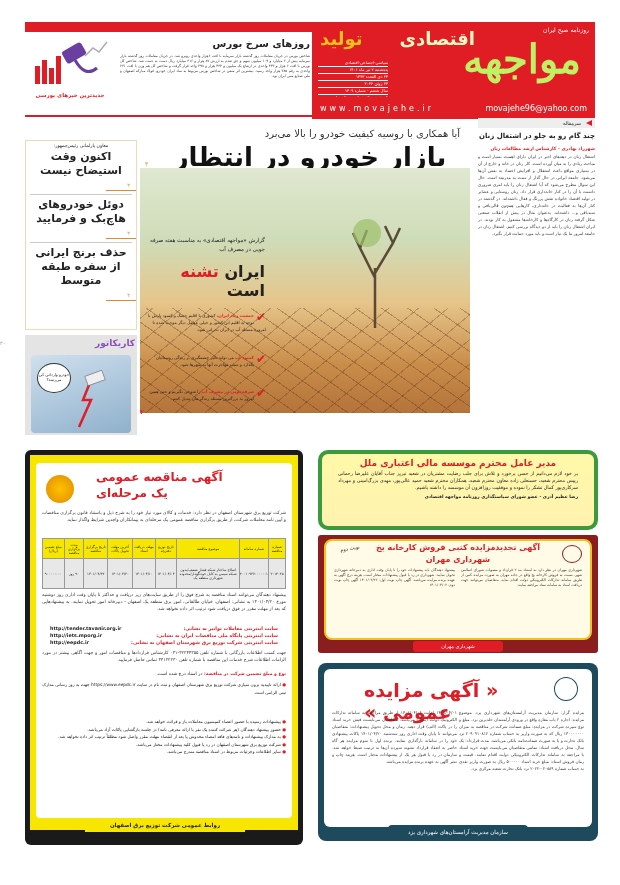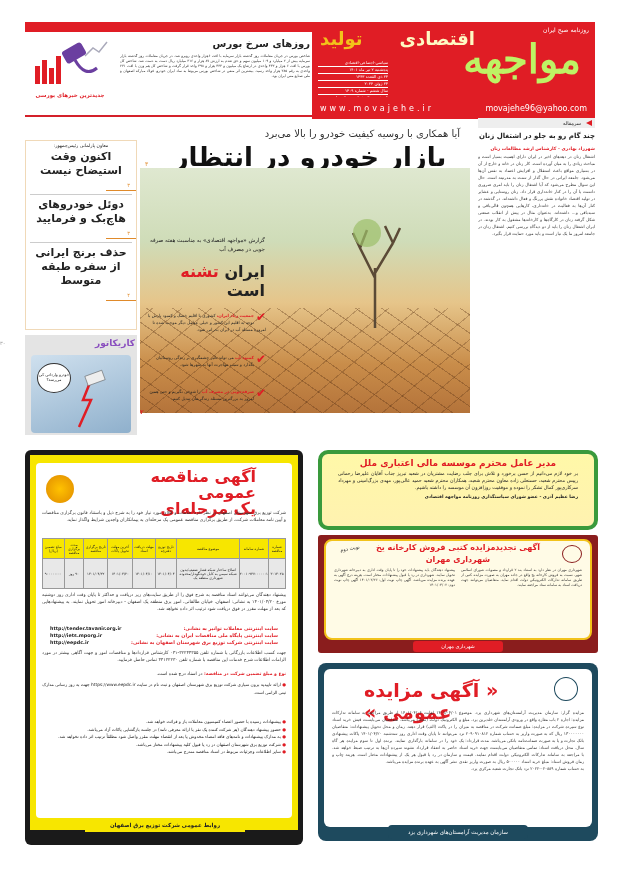--- a/index.html
+++ b/index.html
@@ -61,21 +61,21 @@
 
 .ad3{left:318px;top:663px;width:280px;height:178px;background:#1e4a5e;border-radius:8px}
 .ad3-inner{position:absolute;left:6px;top:6px;width:268px;height:158px;background:#fff;border-radius:6px}
 .ad3-title{position:absolute;left:40px;top:10px;width:180px;text-align:left;font-size:19px;font-weight:bold;color:#e01d25}
 .ad3-foot{position:absolute;left:70px;bottom:2px;width:140px;height:14px;background:#1e4a5e;color:#fff;font-size:5.5px;text-align:center;line-height:14px;border-radius:4px}
 .ad3-col{position:absolute;top:40px;width:125px;height:115px}
 
 .ad4{left:25px;top:450px;width:278px;height:395px;background:#1a1a1a;border-radius:6px}
 .ad4-inner{position:absolute;left:5px;top:5px;width:268px;height:375px;background:#f7e600}
 .ad4-white{position:absolute;left:6px;top:8px;width:256px;height:355px;background:#fff;border-radius:4px}
-.ad4-title{position:absolute;left:60px;top:6px;width:160px;font-size:16px;font-weight:bold;color:#e01d25;text-align:right;line-height:16px}
+.ad4-title{position:absolute;left:60px;top:6px;width:160px;font-size:12px;font-weight:bold;color:#e01d25;text-align:left;line-height:16px}
 .ad4-logo{position:absolute;left:10px;top:12px;width:28px;height:28px;border-radius:50%;background:radial-gradient(circle,#ffc200,#e08a00)}
 .ad4-table{position:absolute;left:6px;top:75px;width:244px;border-collapse:collapse;font-size:3.5px}
 .ad4-table th{background:#f7e600;border:0.5px solid #999;height:20px;font-weight:normal}
 .ad4-table td{background:#e8e8e8;border:0.5px solid #999;height:30px;text-align:center}
 .ad4-foot{position:absolute;left:55px;bottom:-2px;width:160px;height:14px;background:#f7e600;font-size:5.5px;font-weight:bold;text-align:center;line-height:14px;border-radius:6px 6px 0 0;color:#222}
 .lnk{font-size:4.8px;line-height:7px;display:flex;justify-content:space-between;padding:0 8px}
 .lnk b{color:#e01d25}
 .page-edge{left:0;top:340px;font-size:5px;color:#999}
 </style>
 </head>

